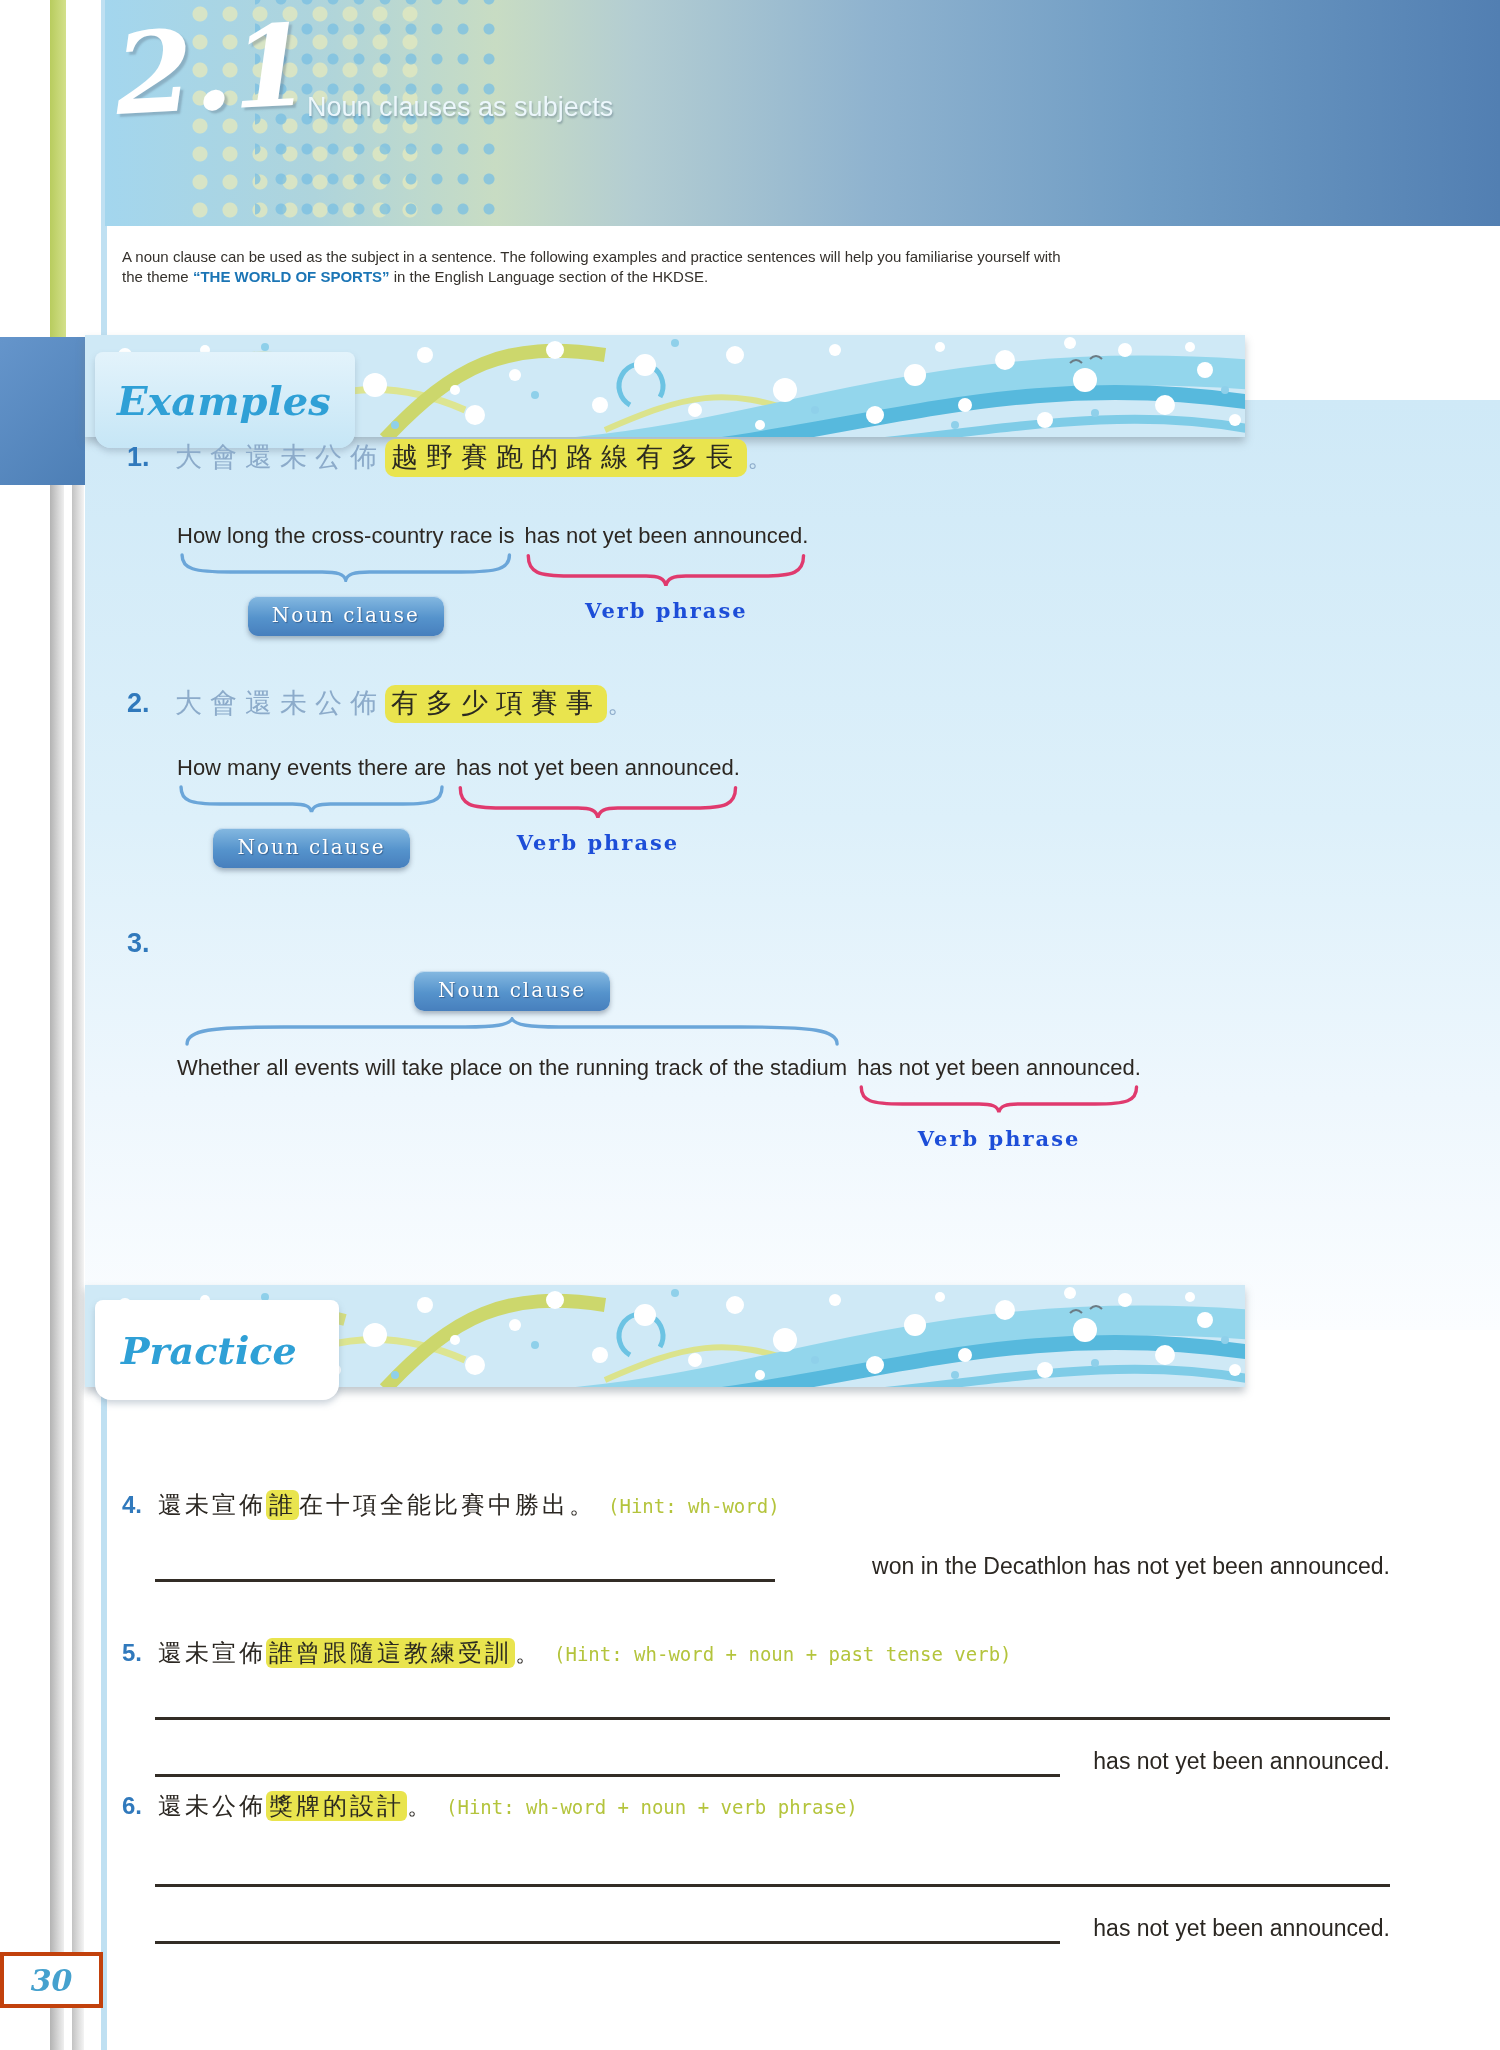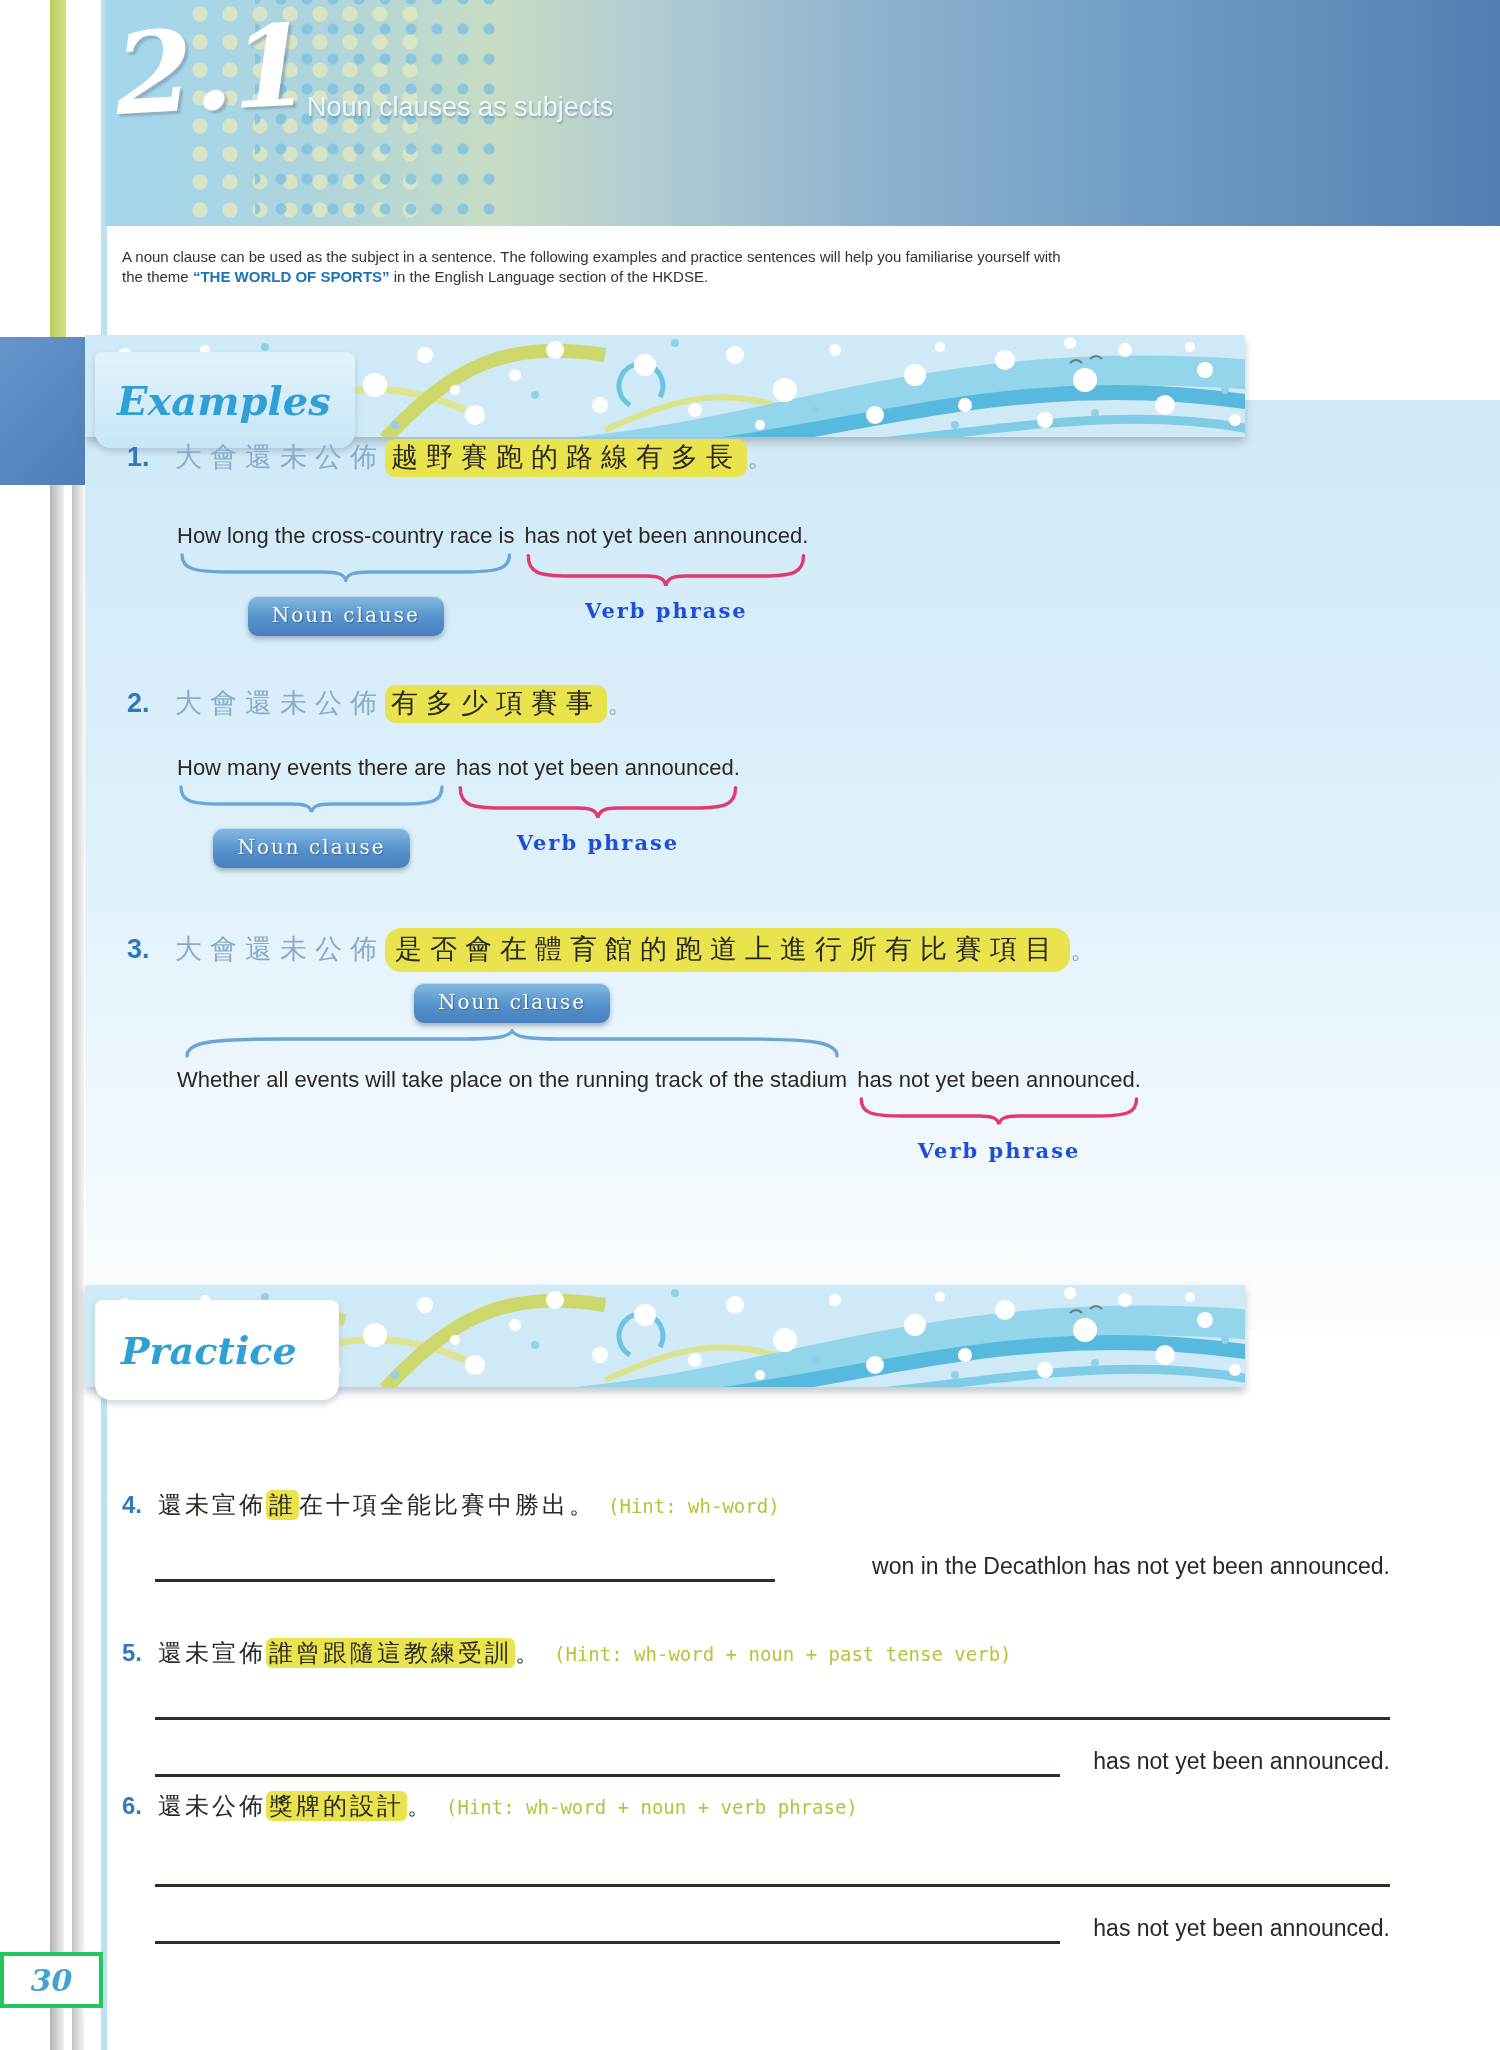--- a/index.html
+++ b/index.html
@@ -89,21 +89,21 @@
   .blank{border-bottom:3px solid #332d26;height:26px;}
   .blank.full{width:1235px;margin-left:33px;margin-top:20px;}
   .p4 .ans-row{margin-top:30px;}
   .p4 .blank{width:620px;}
   .row2{margin-top:14px;}
   .row2 .blank{width:905px;height:40px;}
   .ans-text{margin-left:auto;font-size:23px;color:#2b2722;padding-bottom:2px;white-space:nowrap;}
   .p6 .blank.full{margin-top:34px;}
 
   
-  .page-num-box{left:0;top:1952px;width:103px;height:56px;background:#fff;border:4px solid #22c55e;
+  .page-num-box{left:0;top:1952px;width:103px;height:56px;background:#fff;border:4px solid #c2410c;
     box-sizing:border-box;display:flex;align-items:center;justify-content:center;}
   .page-num{font-family:"DejaVu Serif",serif;font-style:italic;font-weight:bold;font-size:30px;color:#45a1ce;}
 </style>
 </head>
 <body>
 
 <div class="page">
 
   <div class="abs stripe-green"></div>
   <div class="abs sheet-line"></div>
@@ -222,21 +222,20 @@
           <path d="M3,3 C3,17 10,20 32,20 L86,20 C95,20 99,22 100,28 C101,22 105,20 114,20 L168,20 C190,20 197,17 197,3" vector-effect="non-scaling-stroke"></path>
         </svg>
       <span class="nc-btn g-c1">Noun clause</span>
       <span class="vp-label g-c2">Verb phrase</span>
     </div>
   </div>
 
   <div class="abs example ex3">
     <div class="sent-row">
       <span class="ex-num">3.</span>
-      <span class="zh"><span class="zh-dim">大會還未公佈</span><span class="zh-hl big">是否會在體育館的跑道上進行所有比賽項目</span><span class="zh-dim">。</span></span>
     </div>
     <div class="en-grid">
       <span class="nc-btn g-c1">Noun clause</span>
       <svg class="brace blue over g-c1" viewBox="0 0 200 30" preserveAspectRatio="none">
           <path d="M3,27 C3,13 10,10 32,10 L86,10 C95,10 99,8 100,2 C101,8 105,10 114,10 L168,10 C190,10 197,13 197,27" vector-effect="non-scaling-stroke"></path>
         </svg>
       <span class="en-text g-c1">Whether all events will take place on the running track of the stadium</span>
       <span class="en-text g-c2">has not yet been announced.</span>
       <svg class="brace pink g-c2" viewBox="0 0 200 30" preserveAspectRatio="none">
           <path d="M3,3 C3,17 10,20 32,20 L86,20 C95,20 99,22 100,28 C101,22 105,20 114,20 L168,20 C190,20 197,17 197,3" vector-effect="non-scaling-stroke"></path>

